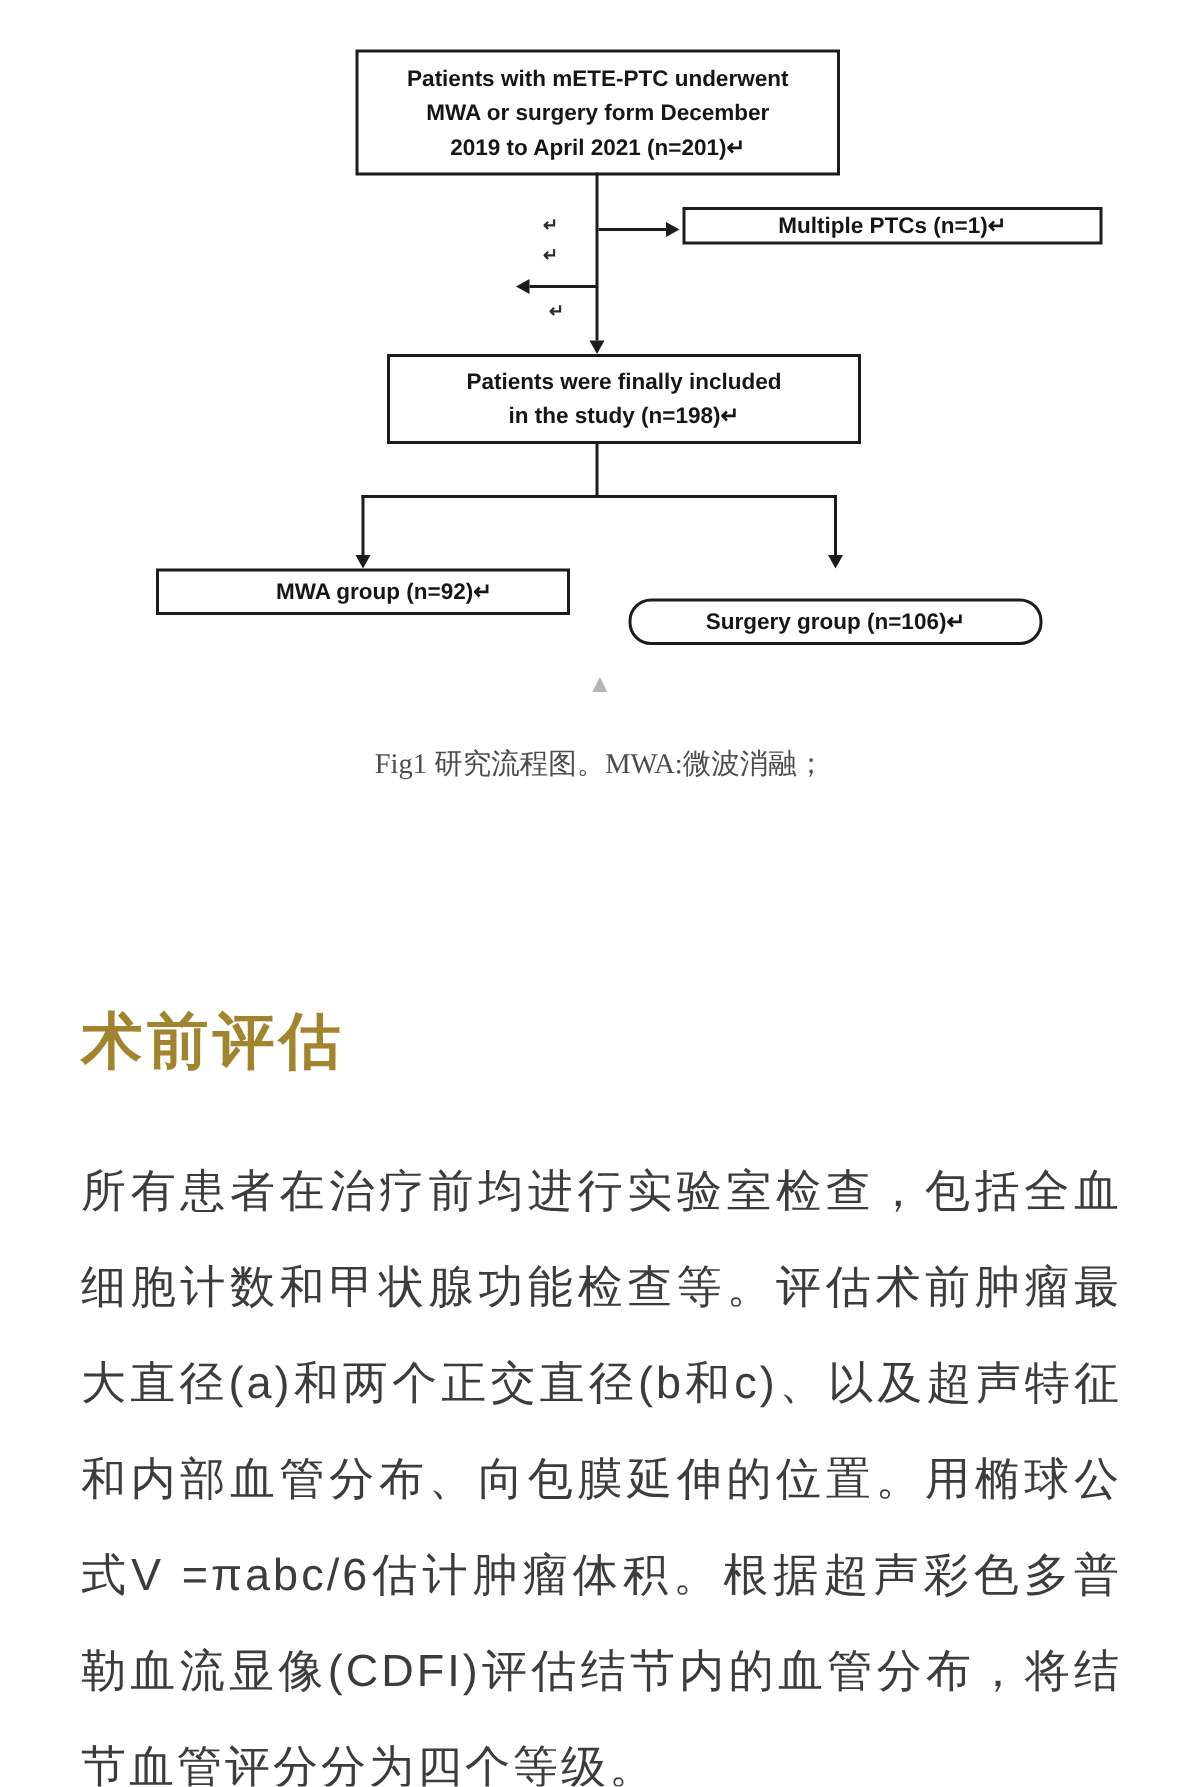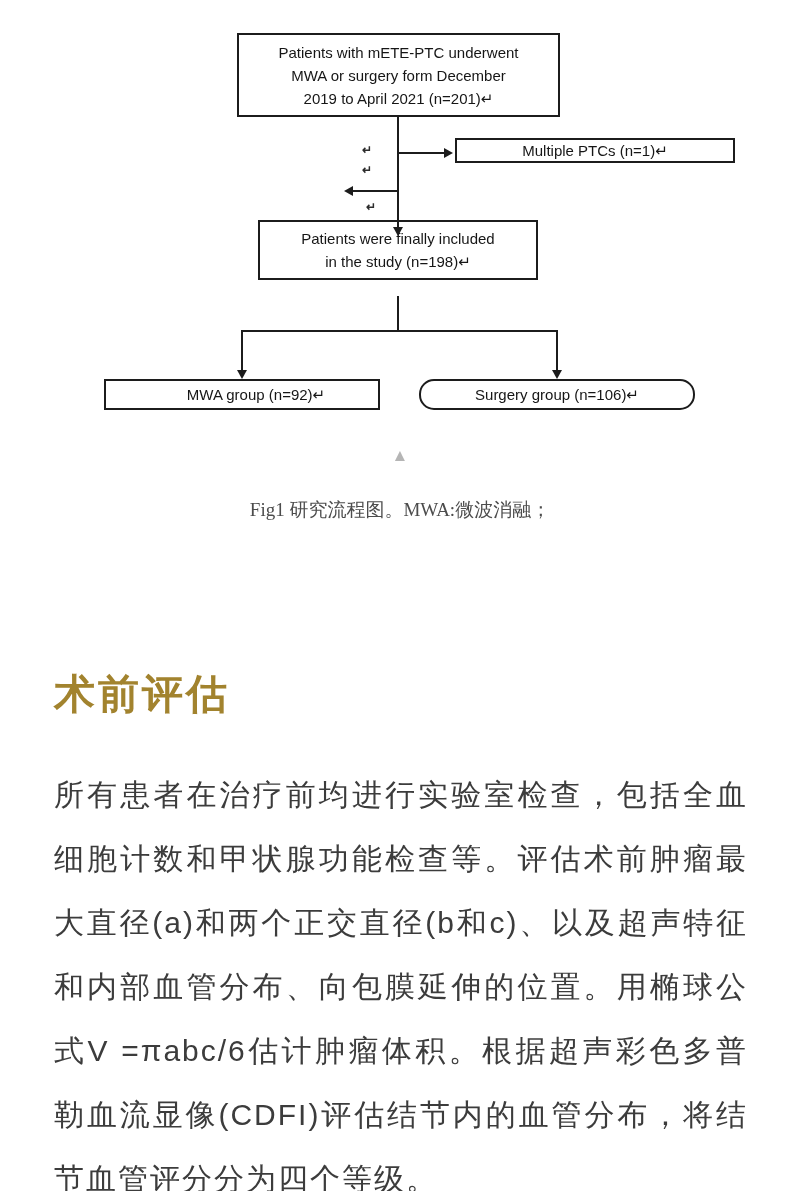--- a/index.html
+++ b/index.html
@@ -11,31 +11,31 @@
     font-family: "Liberation Sans", sans-serif;
   }
   .flowchart { position: absolute; top: 0; left: 0; width: 800px; height: 470px; }
   .fbox {
     position: absolute;
     border: 2px solid #1c1c1c;
     background: #ffffff;
     box-sizing: border-box;
     display: flex; flex-direction: column;
     align-items: center; justify-content: center;
-    font-weight: normal; color: #161616;
+    font-weight: bold; color: #161616;
     font-size: 15px; line-height: 23px;
     text-align: center;
     font-family: "Liberation Sans", sans-serif;
   }
   #box-top      { left: 237px; top: 33px;  width: 323px; height: 84px; }
   #box-multi    { left: 455px; top: 138px; width: 280px; height: 25px; }
   #box-lost     { left: 66px;  top: 176px; width: 279px; height: 31px; }
-  #box-included { left: 258px; top: 220px; width: 280px; height: 60px; text-align: right; }
+  #box-included { left: 258px; top: 236px; width: 316px; height: 60px; text-align: right; }
   #box-mwa      { left: 104px; top: 379px; width: 276px; height: 31px; padding-left: 28px; }
-  #box-surgery  { left: 419px; top: 379px; width: 276px; height: 31px; border-radius: 15px; }
+  #box-surgery  { left: 419px; top: 399px; width: 276px; height: 31px; border-radius: 15px; }
 
   .fline { position: absolute; background: #1c1c1c; }
   #line-v1      { left: 397px; top: 115px; width: 2px;  height: 112px; }
   #line-h-right { left: 399px; top: 152px; width: 45px; height: 2px; }
   #line-h-left  { left: 353px; top: 190px; width: 45px; height: 2px; }
   #line-v2      { left: 397px; top: 296px; width: 2px;  height: 36px; }
   #line-h-split { left: 241px; top: 330px; width: 317px; height: 2px; }
   #line-v-left  { left: 241px; top: 330px; width: 2px;  height: 41px; }
   #line-v-right { left: 556px; top: 330px; width: 2px;  height: 41px; }
 

